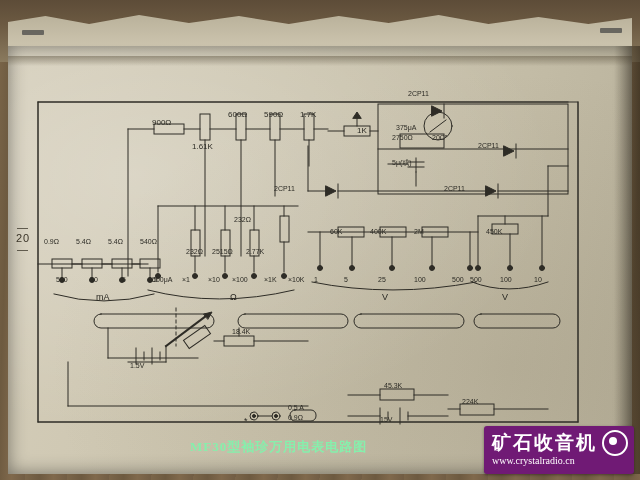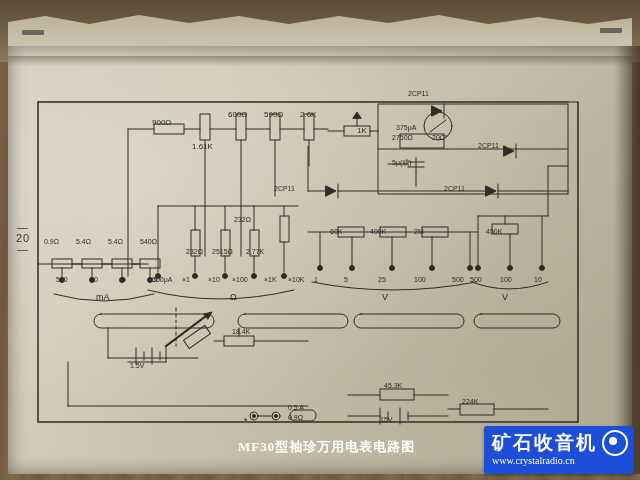--- a/index.html
+++ b/index.html
@@ -36,25 +36,25 @@
      font-size:11px;color:#3a3428;letter-spacing:1px;transform:rotate(0deg);}
   .pagenum span{display:block;line-height:11px;}
 
   
   svg.sch{position:absolute;left:8px;top:46px;width:624px;height:428px;}
 
   .lbl{position:absolute;font-size:8px;color:#2b2a24;white-space:nowrap;
        font-family:"Liberation Sans",sans-serif;letter-spacing:0px;}
   .lbl.sm{font-size:7px;}
   .lbl.big{font-size:9px;}
-  .caption{position:absolute;left:190px;top:438px;font-size:13px;font-weight:bold;color:#ffffff;
-       font-family:"Liberation Serif",serif;letter-spacing:1px;margin-left:48px;}
-
-  
-  .wm{position:absolute;right:6px;bottom:6px;width:150px;height:48px;background:#1d4ed8;
+  .caption{position:absolute;left:190px;top:438px;font-size:13px;font-weight:bold;color:#86efac;
+       font-family:"Liberation Serif",serif;letter-spacing:1px;}
+
+  
+  .wm{position:absolute;right:6px;bottom:6px;width:150px;height:48px;background:#701a75;
       border-radius:3px;box-shadow:0 1px 3px rgba(0,0,0,.4);}
   .wm .wm-cn{position:absolute;left:8px;top:4px;font-size:19px;color:#fff;font-weight:bold;
       font-family:"Liberation Serif",serif;letter-spacing:2px;}
   .wm .wm-url{position:absolute;left:8px;top:29px;font-size:10px;color:#fff;
       font-family:Liberation Serif, serif;}
   .wm .wm-logo{position:absolute;right:6px;top:4px;width:22px;height:22px;border-radius:50%;
       border:2px solid #fff;}
   .wm .wm-logo:after{content:"";position:absolute;left:5px;top:5px;width:8px;height:8px;
       background:#fff;border-radius:50%;}
 </style>
@@ -269,21 +269,21 @@
       <circle cx="268" cy="370" r="4"></circle>
       <circle cx="268" cy="370" r="1.5" fill="#2e2c26"></circle>
       <line x1="250" y1="370" x2="264" y2="370"></line>
     </g>
   </svg>
 
   <div class="lbl" style="left:152px;top:118px;">900Ω</div>
   <div class="lbl" style="left:192px;top:110px;margin-top:32px;">1.61K</div>
   <div class="lbl" style="left:228px;top:110px;">600Ω</div>
   <div class="lbl" style="left:264px;top:110px;">590Ω</div>
-  <div class="lbl" style="left:300px;top:110px;">2.6K</div>
+  <div class="lbl" style="left:300px;top:110px;">1.7K</div>
 
   <div class="lbl" style="left:346px;top:126px;padding-left:11px;">1K</div>
   <div class="lbl sm" style="left:396px;top:124px;">375μA</div>
   <div class="lbl sm" style="left:392px;top:134px;">2750Ω</div>
   <div class="lbl sm" style="left:432px;top:134px;">20C″</div>
   <div class="lbl sm" style="left:392px;top:158px;">5μ(或)</div>
   <div class="lbl sm" style="left:408px;top:90px;">2CP11</div>
   <div class="lbl sm" style="left:478px;top:142px;">2CP11</div>
   <div class="lbl sm" style="left:274px;top:185px;">2CP11</div>
   <div class="lbl sm" style="left:444px;top:185px;">2CP11</div>

